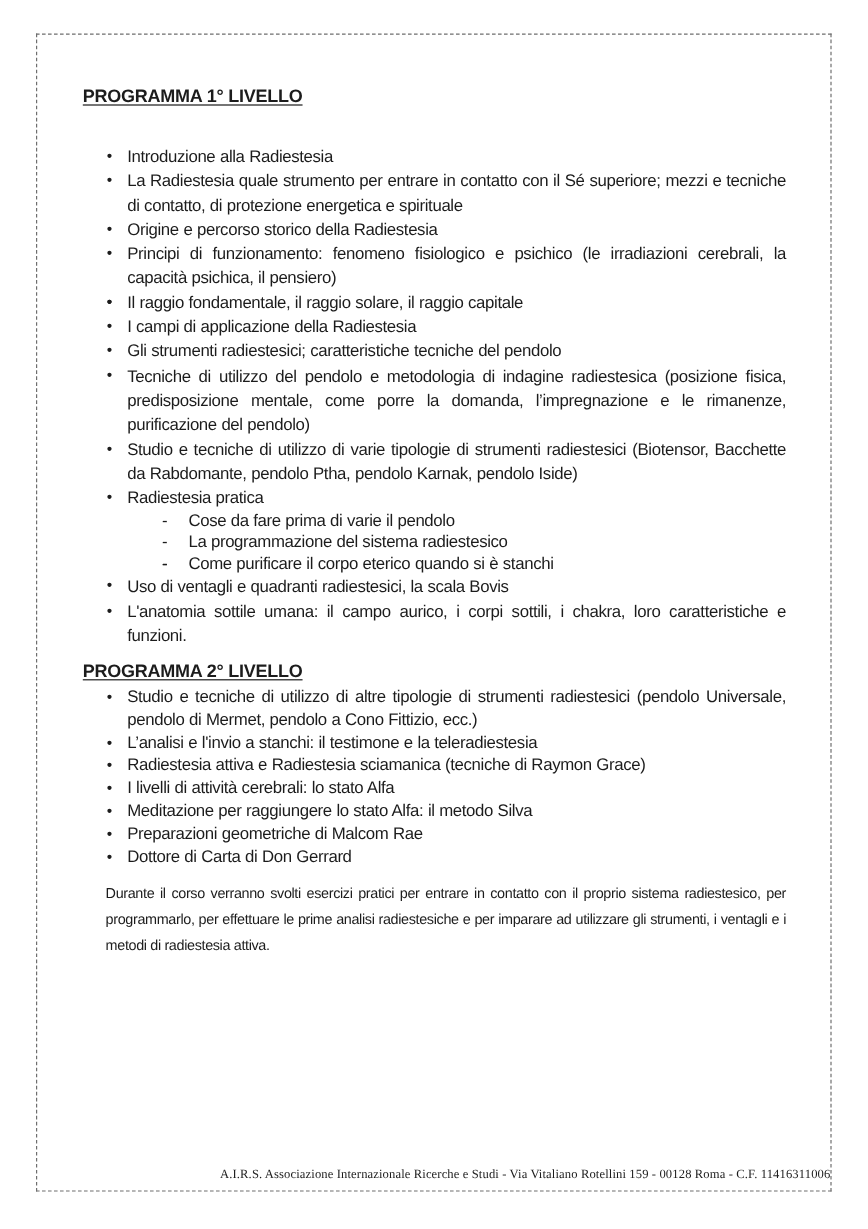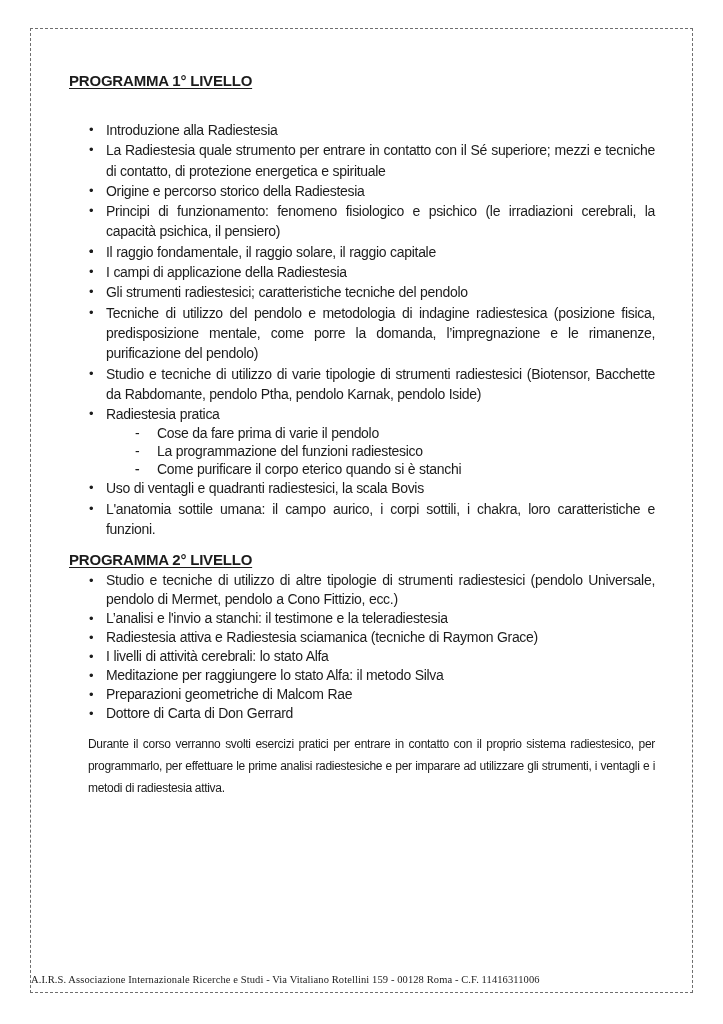--- a/index.html
+++ b/index.html
@@ -54,21 +54,21 @@
     margin: 11px 0 0 19px;
     width: 567px;
     text-align: justify;
     font-size: 12px;
     letter-spacing: -0.3px;
     line-height: 21.7px;
   }
   .footer {
     position: absolute;
     left: 0; right: 0; bottom: 7px;
-    text-align: left;
+    text-align: right;
     font-family: "Liberation Serif", serif;
     font-size: 10.5px;
     letter-spacing: 0.1px;
     color: #1c1c1c;
   }
 </style>
 </head>
 <body>
 
 <div class="border-box">
@@ -82,21 +82,21 @@
         <li class="lvl1"><span class="marker marker-bullet">•</span><span>Origine e percorso storico della Radiestesia</span></li>
         <li class="lvl1"><span class="marker marker-bullet">•</span><span>Principi di funzionamento: fenomeno fisiologico e psichico (le irradiazioni cerebrali, la capacità psichica, il pensiero)</span></li>
         <li class="lvl1"><span class="marker marker-bullet">•</span></li>
         <li class="lvl1"><span class="marker marker-bullet">•</span><span>Il raggio fondamentale, il raggio solare, il raggio capitale</span></li>
         <li class="lvl1"><span class="marker marker-bullet">•</span><span>I campi di applicazione della Radiestesia</span></li>
         <li class="lvl1"><span class="marker marker-bullet">•</span><span>Gli strumenti radiestesici; caratteristiche tecniche del pendolo</span></li>
         <li class="lvl1"><span class="marker marker-bullet">•</span><span>Tecniche di utilizzo del pendolo e metodologia di indagine radiestesica (posizione fisica, predisposizione mentale, come porre la domanda, l’impregnazione e le rimanenze, purificazione del pendolo)</span></li>
         <li class="lvl1"><span class="marker marker-bullet">•</span><span>Studio e tecniche di utilizzo di varie tipologie di strumenti radiestesici (Biotensor, Bacchette da Rabdomante, pendolo Ptha, pendolo Karnak, pendolo Iside)</span></li>
         <li class="lvl1"><span class="marker marker-bullet">•</span><span>Radiestesia pratica</span></li>
         <li class="lvl2"><span class="marker marker-dash">-</span><span>Cose da fare prima di varie il pendolo</span></li>
-        <li class="lvl2"><span class="marker marker-dash">-</span><span>La programmazione del funzioni radiestesico</span></li>
+        <li class="lvl2"><span class="marker marker-dash">-</span><span>La programmazione del sistema radiestesico</span></li>
         <li class="lvl2"><span class="marker marker-dash">-</span></li>
         <li class="lvl2"><span class="marker marker-dash">-</span><span>Come purificare il corpo eterico quando si è stanchi</span></li>
         <li class="lvl1"><span class="marker marker-bullet">•</span><span>Uso di ventagli e quadranti radiestesici, la scala Bovis</span></li>
         <li class="lvl1"><span class="marker marker-bullet">•</span><span>L'anatomia sottile umana: il campo aurico, i corpi sottili, i chakra, loro caratteristiche e funzioni.</span></li>
       </ul>
 
     <h1 class="section-title title-2">PROGRAMMA 2° LIVELLO</h1>
 
     <ul class="list-2">
         <li class="lvl1"><span class="marker marker-bullet">•</span><span>Studio e tecniche di utilizzo di altre tipologie di strumenti radiestesici (pendolo Universale, pendolo di Mermet, pendolo a Cono Fittizio, ecc.)</span></li>

